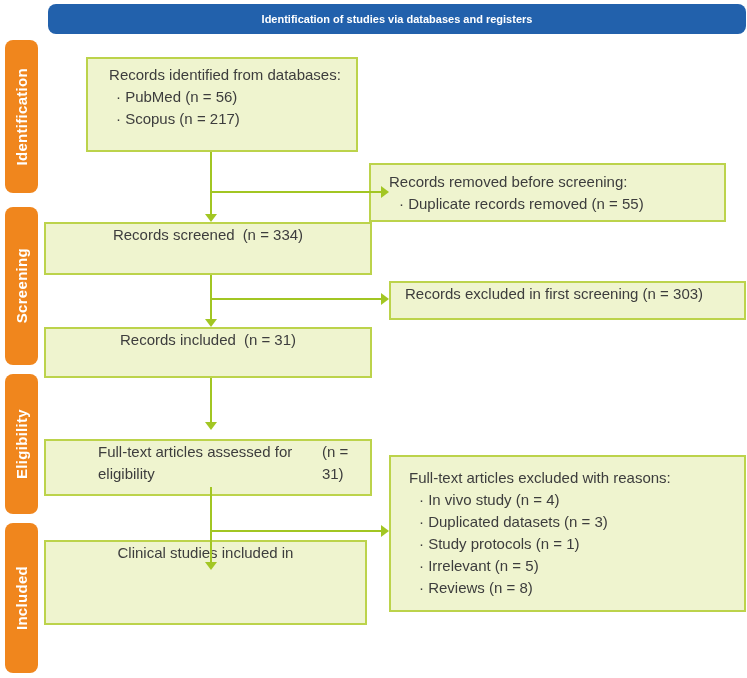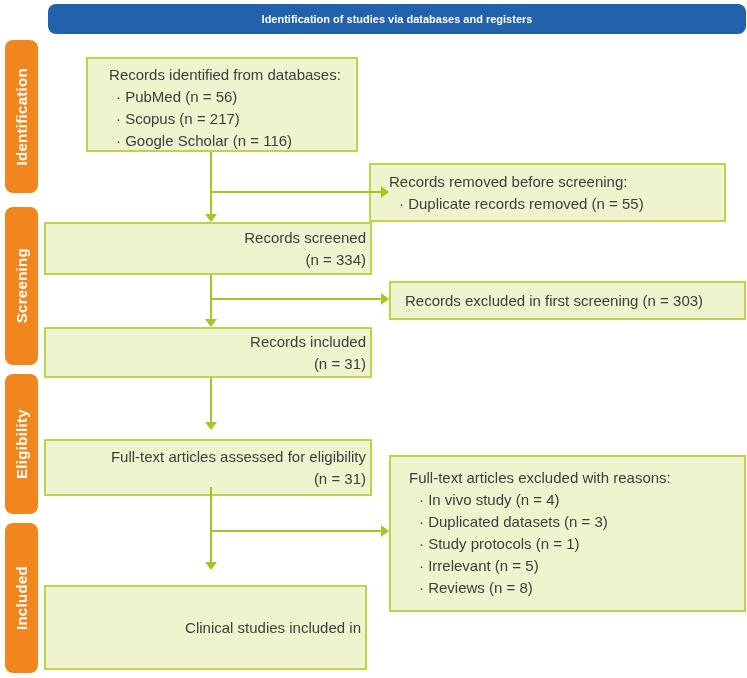--- a/index.html
+++ b/index.html
@@ -39,30 +39,30 @@
   }
   .box {
     position: absolute;
     background: var(--box-fill, #eff4cf);
     border: 2px solid var(--box-border, #bcd34b);
     color: var(--box-text, #3d3d3d);
     font-size: 15px;
     line-height: 22px;
   }
   .box.center {
-    display: flex; flex-direction: column;
-    justify-content: center; text-align: right;
+    display: flex; 
+    justify-content: center; text-align: left;
   }
   .box .box-title { padding: 0 4px; }
   .box.listbox { padding: 6px 8px 6px 14px; }
   .box.listbox .box-title.centered { text-align: center; }
   .bullets { list-style: none; }
   .bullets li { padding-left: 14px; }
   .bullets li::before { content: "\00b7\00a0"; }
-  .box.oneline { display: flex; align-items: center; padding-left: 14px; }
+  .box.oneline { display: flex; align-items: flex-start; padding-left: 14px; }
   .vline { position: absolute; width: 2px; background: var(--arrow, #a2c623); }
   .hline { position: absolute; height: 2px; background: var(--arrow, #a2c623); }
   .arrow-down {
     position: absolute; width: 0; height: 0;
     border-left: 6px solid transparent;
     border-right: 6px solid transparent;
     border-top: 8px solid var(--arrow, #a2c623);
   }
   .arrow-right {
     position: absolute; width: 0; height: 0;
@@ -73,21 +73,21 @@
   
   #stage-identification { top: 40px;  height: 153px; }
   #stage-screening      { top: 207px; height: 158px; }
   #stage-eligibility    { top: 374px; height: 140px; }
   #stage-included       { top: 523px; height: 150px; }
   
   #box-identified { left: 44px; top: 57px;  width: 272px; height: 95px; padding-top: 5px; margin-left: 42px; }
   #box-screened   { left: 44px; top: 222px; width: 328px; height: 53px; }
   #box-recincl    { left: 44px; top: 327px; width: 328px; height: 51px; }
   #box-fulltext   { left: 44px; top: 439px; width: 328px; height: 57px; padding-left: 48px; }
-  #box-clinical   { left: 44px; top: 585px; width: 323px; height: 85px; }
+  #box-clinical   { left: 44px; top: 540px; width: 323px; height: 85px; }
   
   #box-removed    { left: 369px; top: 163px; width: 357px; height: 59px; }
   #box-excluded1  { left: 389px; top: 281px; width: 357px; height: 39px; }
   #box-reasons    { left: 389px; top: 455px; width: 357px; height: 157px; padding-top: 10px; }
 </style>
 </head>
 <body>
 
 <div class="canvas">
 
@@ -106,21 +106,20 @@
   </div>
   <div class="stage" id="stage-included">
     <span>Included</span>
   </div>
 
   <div class="box listbox" id="box-identified">
     <div class="box-title centered">Records identified from databases:</div>
     <ul class="bullets">
       <li>PubMed (n = 56)</li>
       <li>Scopus (n = 217)</li>
-      <li>Google Scholar (n = 116)</li>
     </ul>
   </div>
 
   <div class="box center" id="box-screened">
     <div class="box-title">Records screened</div>
     <div class="box-title">(n = 334)</div>
   </div>
 
   <div class="box center" id="box-recincl">
     <div class="box-title">Records included</div>

